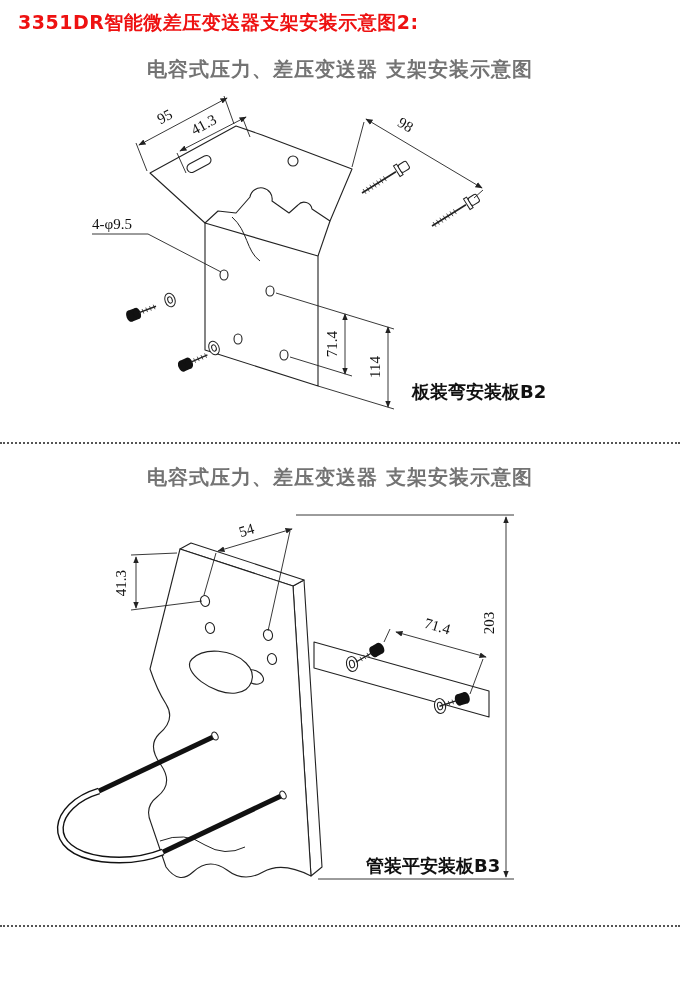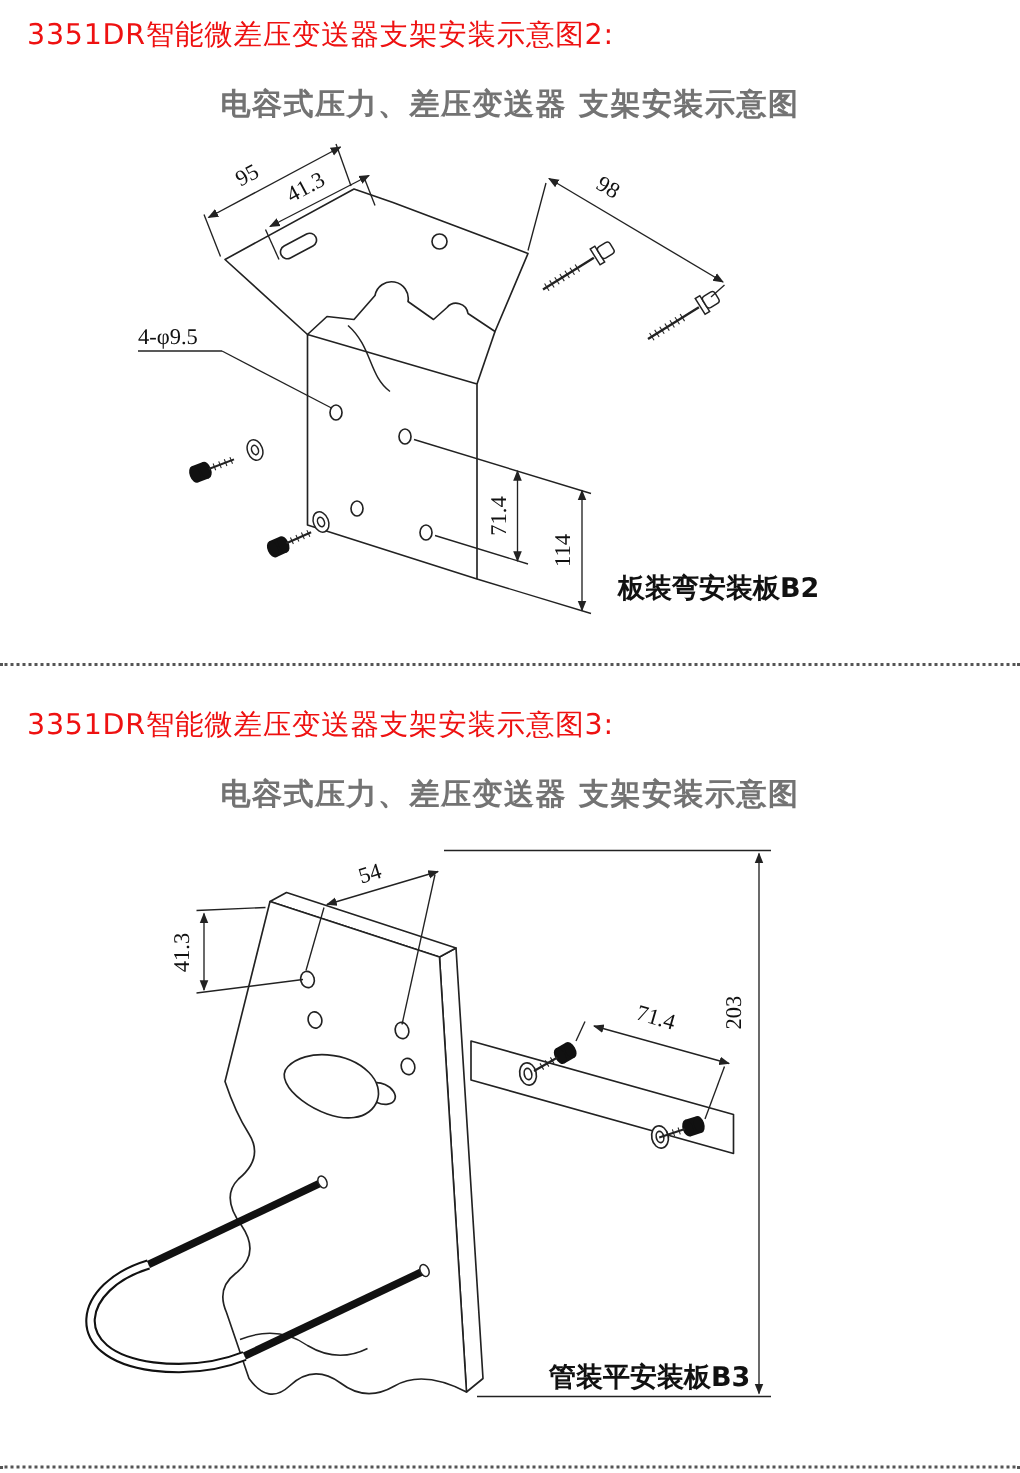--- a/index.html
+++ b/index.html
@@ -1,18 +1,18 @@
 <!DOCTYPE html>
 <html><head>
 <meta charset="utf-8">
 <style>
   html,body { margin:0; padding:0; background:#ffffff; }
   .page { width:680px; height:982px; background:#fff; overflow:hidden;
           font-family:"DejaVu Sans", sans-serif; }
-  .heading-red { color:#ee1111; font-size:19px; font-weight:normal;
+  .heading-red { color:#ee1111; font-size:19px; font-weight:bold;
                  margin:10px 0 0 18px; letter-spacing:0.5px; }
   .diagram-title { color:#737373; font-size:20px; font-weight:bold;
                    text-align:center; margin:20px 0 0; letter-spacing:1px; }
   .sec-b3 .heading-red { margin-top:26px; }
   svg { display:block; margin:10px auto 0; }
   .divider { border-top:2px dotted #555; height:0; margin:4px 0 0; }
   .dim { font-family:"Liberation Serif", serif; font-size:15px; fill:#111; }
   .cap { font-family:"DejaVu Sans", sans-serif; font-size:18px; font-weight:bold; fill:#111; }
 </style>
 </head>
@@ -114,21 +114,20 @@
         <text class="dim" x="380" y="274" text-anchor="middle" transform="rotate(-90 380 274)">114</text>
       </g>
 
       <text class="cap" x="412" y="305">板装弯安装板B2</text>
     </svg>
   </section>
 
   <div class="divider"></div>
 
   <section class="sec-b3">
-    <h1 class="heading-red">3351DR智能微差压变送器支架安装示意图3:</h1>
     <h2 class="diagram-title">电容式压力、差压变送器  支架安装示意图</h2>
 
     <svg width="680" height="420" viewBox="0 0 680 420">
       <defs>
         <marker id="ar2" viewBox="0 0 10 10" refX="9" refY="5" markerWidth="8" markerHeight="8" orient="auto-start-reverse">
           <path d="M0,1 L10,5 L0,9 z" fill="#222"></path>
         </marker>
         <g id="blt2" stroke="#222">
           <rect x="2" y="-5.8" width="8" height="11.6" fill="#111" stroke="none"></rect>
           <ellipse cx="2" cy="0" rx="3.4" ry="5.8" fill="#111" stroke="none"></ellipse>

